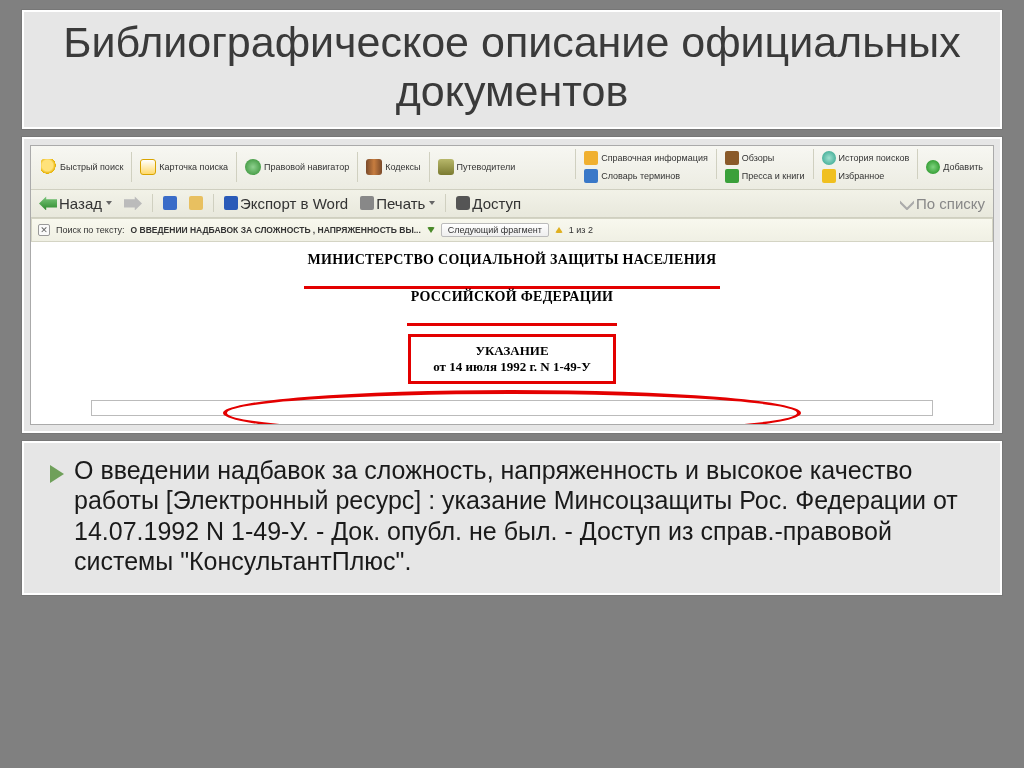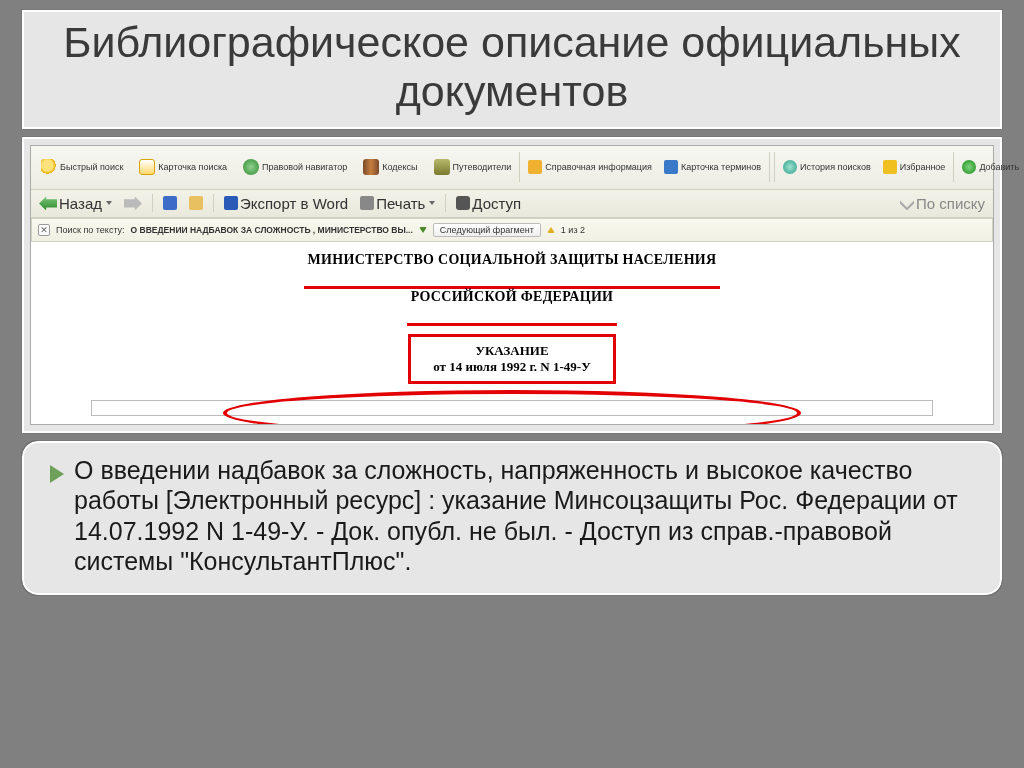--- a/index.html
+++ b/index.html
@@ -153,40 +153,39 @@
   }
   .thin-box {
     position:absolute;
     left: 30px; right:30px; top: 6px;
     height: 16px;
     border:1px solid #bbb;
     z-index:0;
   }
   .citation-panel {
     padding: 12px 20px 16px 26px;
-    border-radius: 16px;
   }
   .bullet-row { display:flex; align-items:flex-start; gap:10px; }
   .tri {
     width:0; height:0; margin-top:10px;
     border-top:9px solid transparent;
     border-bottom:9px solid transparent;
     border-left:14px solid #6fa05a;
     flex-shrink:0;
   }
   .citation-text {
     font-size: 25px;
     line-height: 1.22;
     color: #1a1a1a;
   }
   .right-group {
     margin-left:auto;
     display:flex;
   }
-  .col2 { display:flex; flex-direction:row; }
+  .col2 { display:flex; flex-direction:column; }
 </style>
 </head>
 <body>
 
 <div class="panel title-panel">
   <div class="title-text">Библиографическое описание официальных документов</div>
 </div>
 
 <div class="panel screenshot-panel">
   <div class="app-window">
@@ -219,24 +218,34 @@
 
       <div class="right-group">
         <div class="vsep"></div>
         <div class="col2">
           <div class="tb-item">
             <span class="tb-icon icon-sm" style="background:#f0b030;"></span>
             <span>Справочная информация</span>
           </div>
           <div class="tb-item">
             <span class="tb-icon icon-sm" style="background:#3a78c8;"></span>
-            <span>Карточка терминов</span>
+            <span>Словарь терминов</span>
           </div>
         </div>
         <div class="vsep"></div>
+        <div class="col2">
+          <div class="tb-item">
+            <span class="tb-icon icon-sm" style="background:#8a5a2a;"></span>
+            <span>Обзоры</span>
+          </div>
+          <div class="tb-item">
+            <span class="tb-icon icon-sm" style="background:#3aa03a;"></span>
+            <span>Пресса и книги</span>
+          </div>
+        </div>
         <div class="vsep"></div>
         <div class="col2">
           <div class="tb-item">
             <span class="tb-icon icon-sm" style="background:radial-gradient(circle,#9fe0d0,#2aa088);border-radius:50%;"></span>
             <span>История поисков</span>
           </div>
           <div class="tb-item">
             <span class="tb-icon icon-sm" style="background:#f0c020;"></span>
             <span>Избранное</span>
           </div>
@@ -282,21 +291,21 @@
       </div>
       <div style="margin-left:auto" class="nav-btn">
         <span class="icon-sm" style="background:#aaa;clip-path:polygon(0 30%,50% 80%,100% 30%,100% 50%,50% 100%,0 50%);"></span>
         <span style="color:#888">По списку</span>
       </div>
     </div>
 
     <div class="search-bar">
       <span class="close-x">✕</span>
       <span>Поиск по тексту:</span>
-      <b style="font-size:8.5px;">О ВВЕДЕНИИ НАДБАВОК ЗА СЛОЖНОСТЬ , МИНИСТЕРСТВО ВЫ...</b>
+      <b style="font-size:8.5px;">О ВВЕДЕНИИ НАДБАВОК ЗА СЛОЖНОСТЬ , НАПРЯЖЕННОСТЬ ВЫ...</b>
       <span class="icon-sm" style="width:0;height:0;border-left:4px solid transparent;border-right:4px solid transparent;border-top:6px solid #4a8a2a;"></span>
       <span class="frag-btn">Следующий фрагмент</span>
       <span class="icon-sm" style="width:0;height:0;border-left:4px solid transparent;border-right:4px solid transparent;border-bottom:6px solid #e0b020;"></span>
       <span>1 из 2</span>
     </div>
 
     <div class="doc-area">
       <div style="text-align:center">
         <span class="doc-h1 red-underline">МИНИСТЕРСТВО СОЦИАЛЬНОЙ ЗАЩИТЫ НАСЕЛЕНИЯ</span><br>
         <span class="doc-h1 red-underline" style="border-bottom-width:3px;">РОССИЙСКОЙ ФЕДЕРАЦИИ</span>

